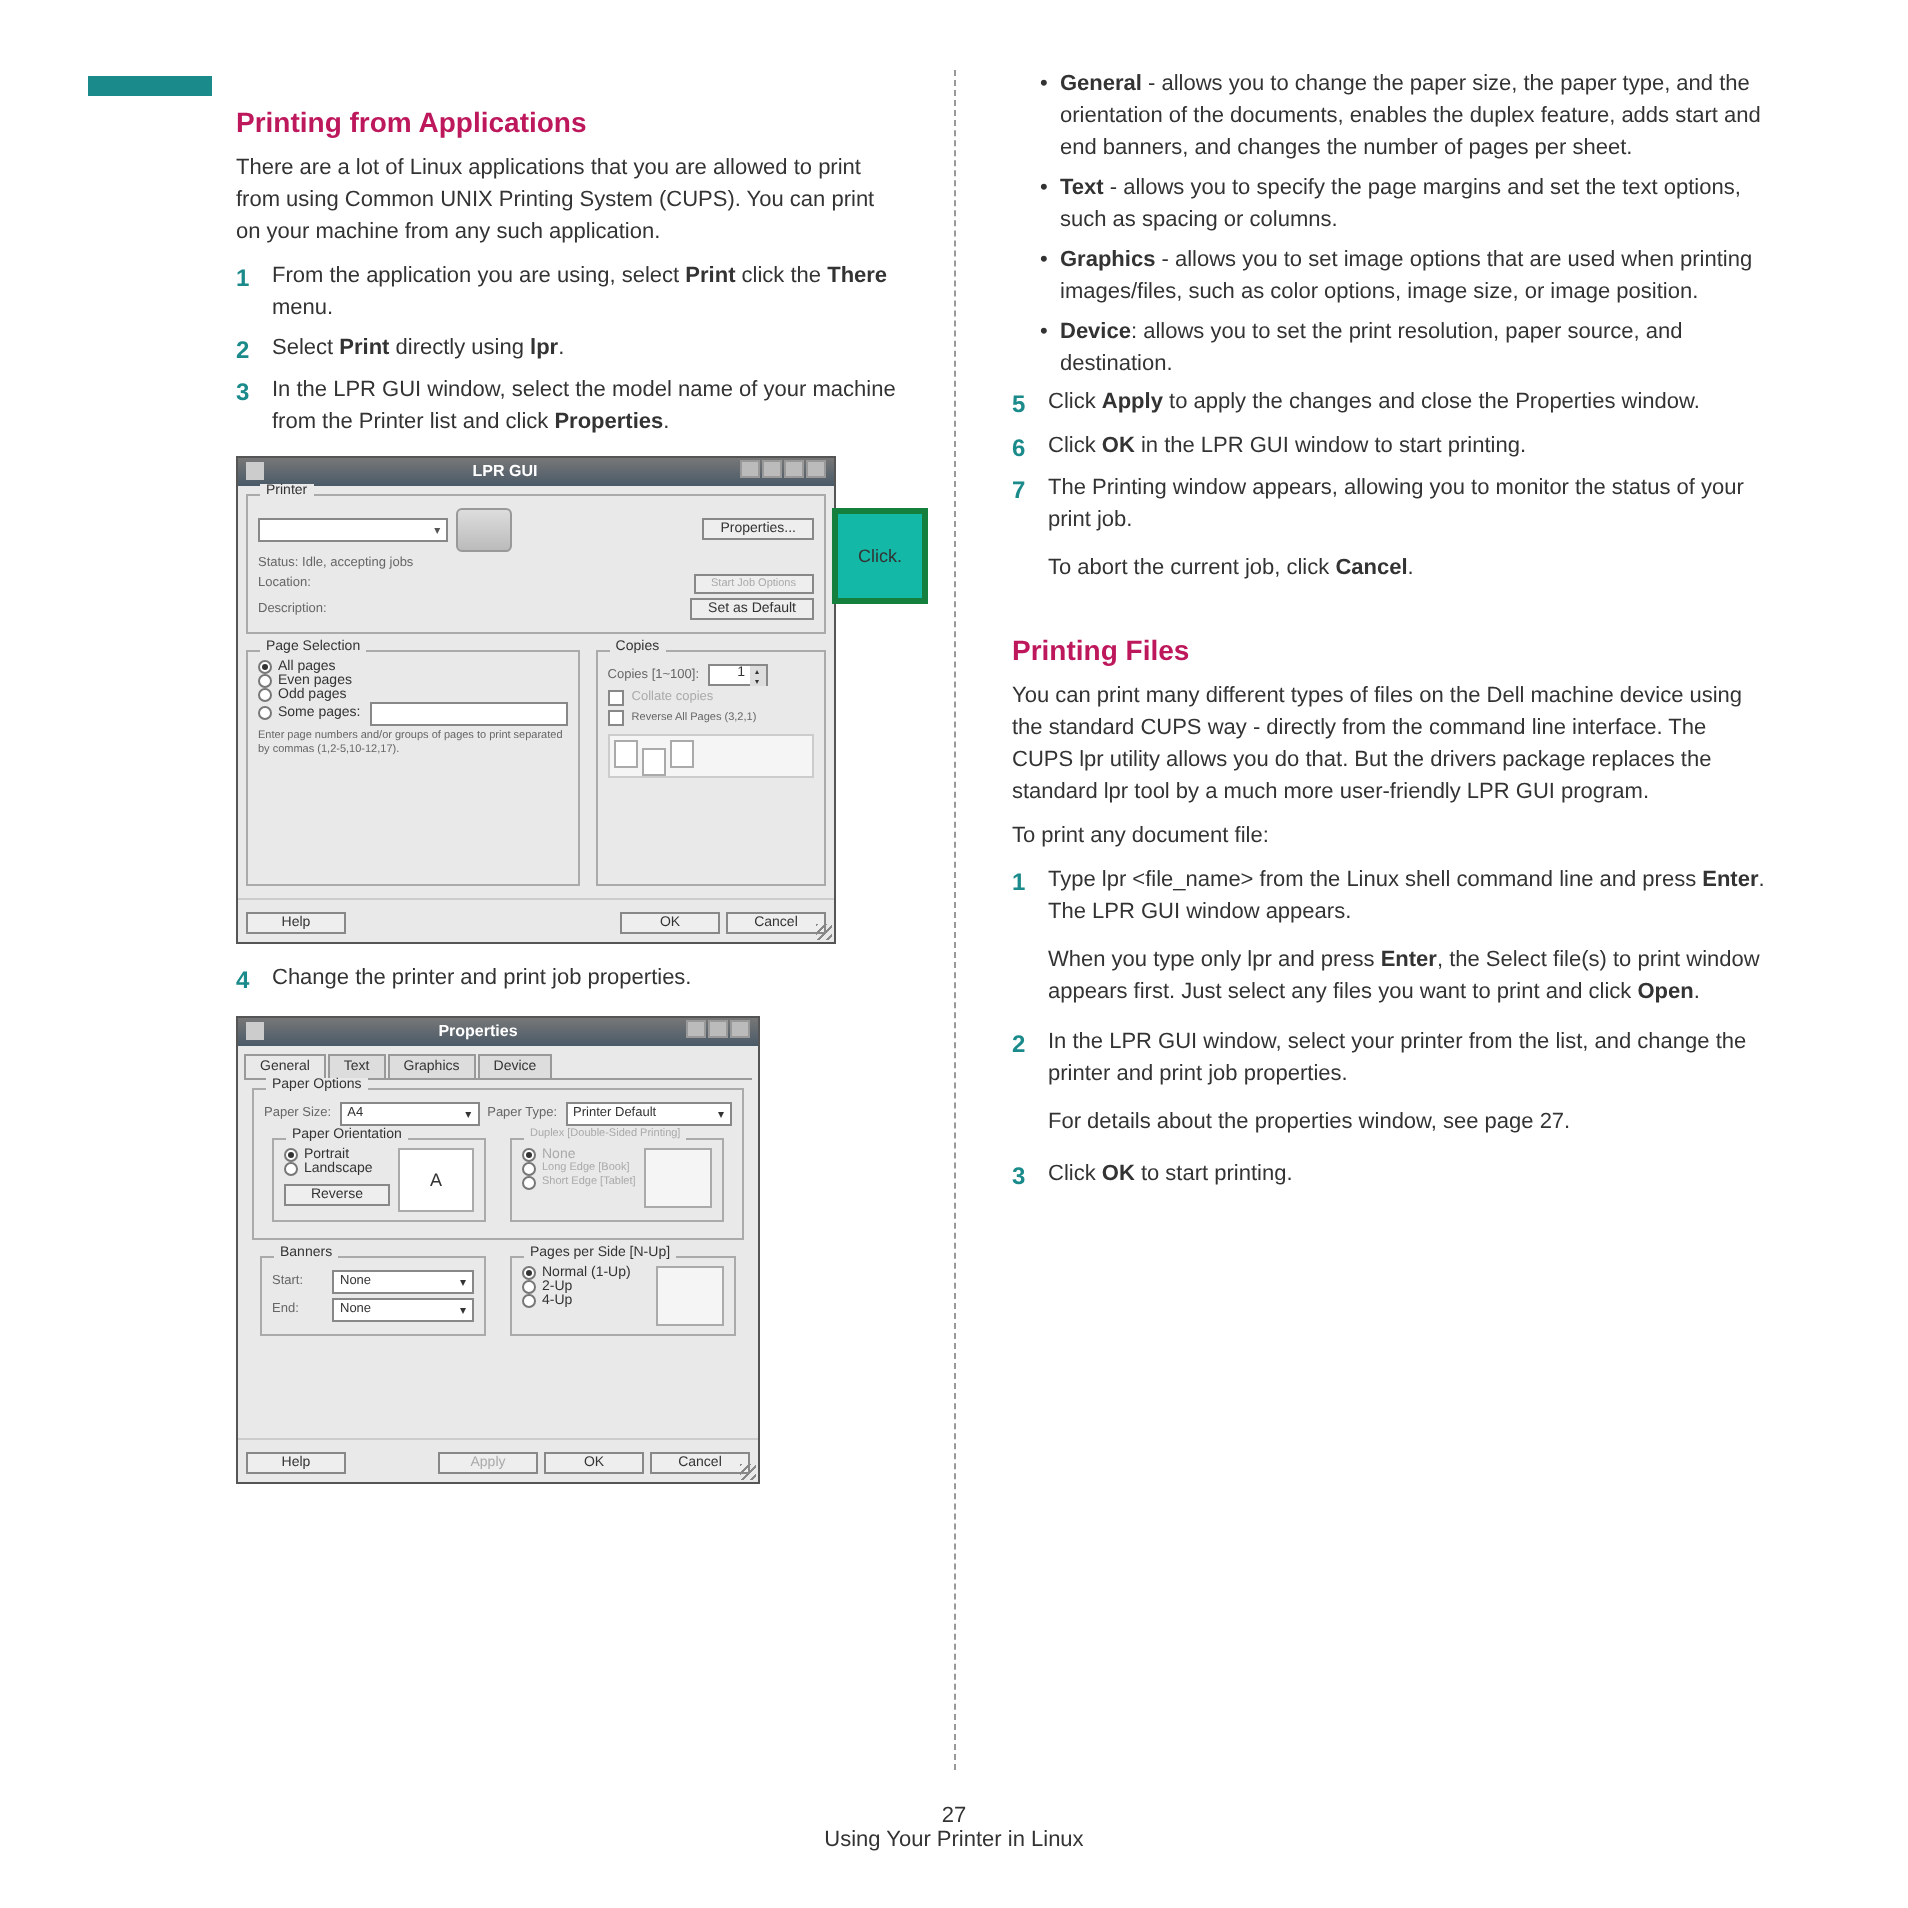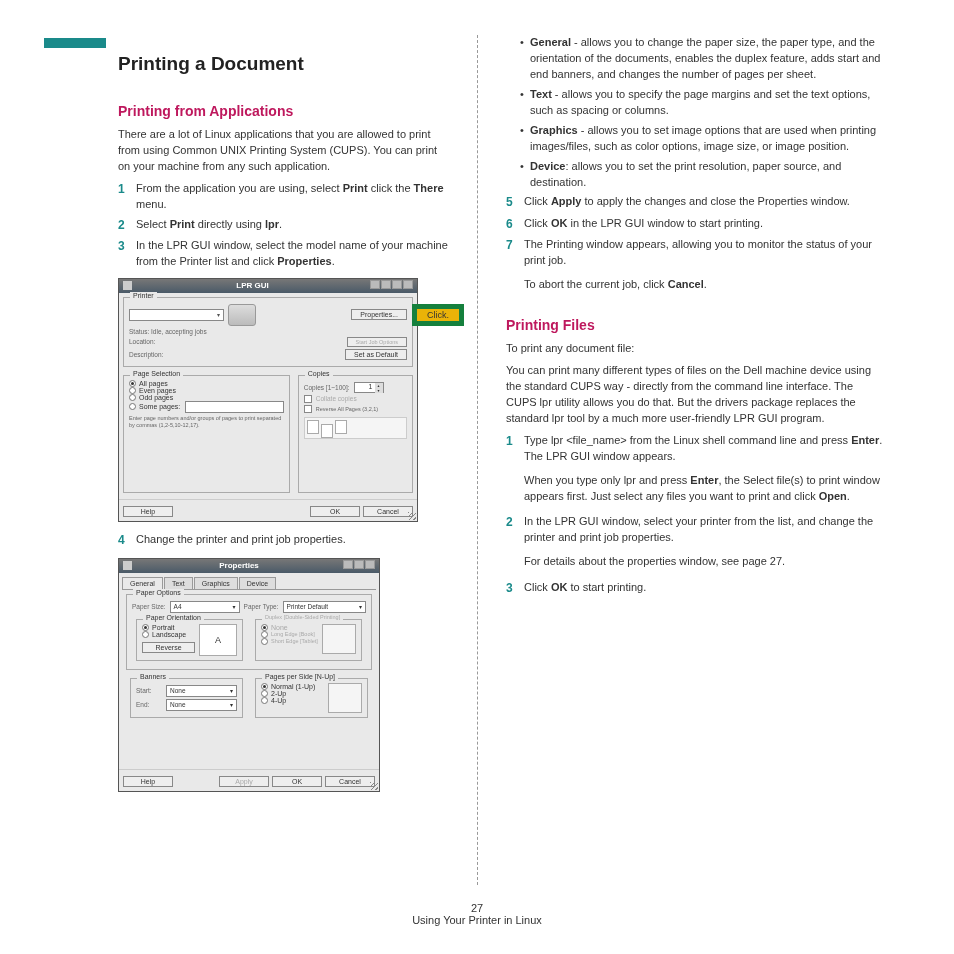--- a/index.html
+++ b/index.html
@@ -152,23 +152,23 @@
   .spin { display: inline-flex; border: 1px solid #888; height: 11px; }
   .spin .spin-val { width: 20px; background: #fff; text-align: right; padding-right: 2px; }
   .spin .spin-arrows { width: 8px; display: flex; flex-direction: column; }
   .spin .spin-arrows span { flex: 1; background: #ddd; font-size: 4px; text-align: center; }
   .check { width: 8px; height: 8px; border: 1px solid #888; background: #fff; display: inline-block; }
   .tiny { font-size: 6.5px; color: #666; }
   .callout {
     position: absolute;
     top: 26px;
     right: -46px;
-    background: #eab308;
-    border: 5px solid #15803d;
-    padding: 1px 10px;
+    background: #14b8a6;
+    border: 3px solid #15803d;
+    padding: 16px 10px;
     font-size: 9px;
   }
   .bottom-btns { display: flex; justify-content: flex-end; gap: 3px; padding: 4px; align-items: center; }
   .bottom-btns .left { margin-right: auto; }
   
   .prop-win { width: 262px; margin: 8px 0 10px 0; }
   .tabs { display: flex; font-size: 7px; margin: 4px 3px 0 3px; }
   .tab {
     border: 1px solid #999; border-bottom: none; padding: 2px 7px; background: #ddd; margin-right: 1px;
   }
@@ -197,21 +197,20 @@
   }
 </style>
 </head>
 <body>
 
 <div class="teal-bar"></div>
 
 <div class="columns">
 
   <div class="col col-left">
-    <h1>Printing a Document</h1>
     <h2>Printing from Applications</h2>
     <p>There are a lot of Linux applications that you are allowed to print from using Common UNIX Printing System (CUPS). You can print on your machine from any such application.</p>
 
     <div class="step">
       <div class="step-num">1</div>
       <div class="step-body">
         <span>From the application you are using, select </span><b>Print</b><span> click the </span><b>There</b><span> menu.</span>
       </div>
     </div>
     <div class="step">
@@ -471,22 +470,22 @@
     </div>
     <div class="step">
       <div class="step-num">7</div>
       <div class="step-body">
         <span>The Printing window appears, allowing you to monitor the status of your print job.</span>
         <p class="sub-p" style="padding-left:0;margin-top:8px"><span>To abort the current job, click </span><b>Cancel</b><span>.</span></p>
       </div>
     </div>
 
     <h2>Printing Files</h2>
+    <p>You can print many different types of files on the Dell machine device using the standard CUPS way - directly from the command line interface. The CUPS lpr utility allows you do that. But the drivers package replaces the standard lpr tool by a much more user-friendly LPR GUI program.</p>
     <p>To print any document file:</p>
-    <p>You can print many different types of files on the Dell machine device using the standard CUPS way - directly from the command line interface. The CUPS lpr utility allows you do that. But the drivers package replaces the standard lpr tool by a much more user-friendly LPR GUI program.</p>
 
     <div class="step">
       <div class="step-num">1</div>
       <div class="step-body">
         <span>Type </span><span class="italic">lpr &lt;file_name&gt;</span><span> from the Linux shell command line and press </span><b>Enter</b><span>. The LPR GUI window appears.</span>
         <p class="sub-p" style="padding-left:0;margin-top:8px">
           <span>When you type only </span><span class="italic">lpr</span><span> and press </span><b>Enter</b><span>, the Select file(s) to print window appears first. Just select any files you want to print and click </span><b>Open</b><span>.</span>
         </p>
       </div>
     </div>

